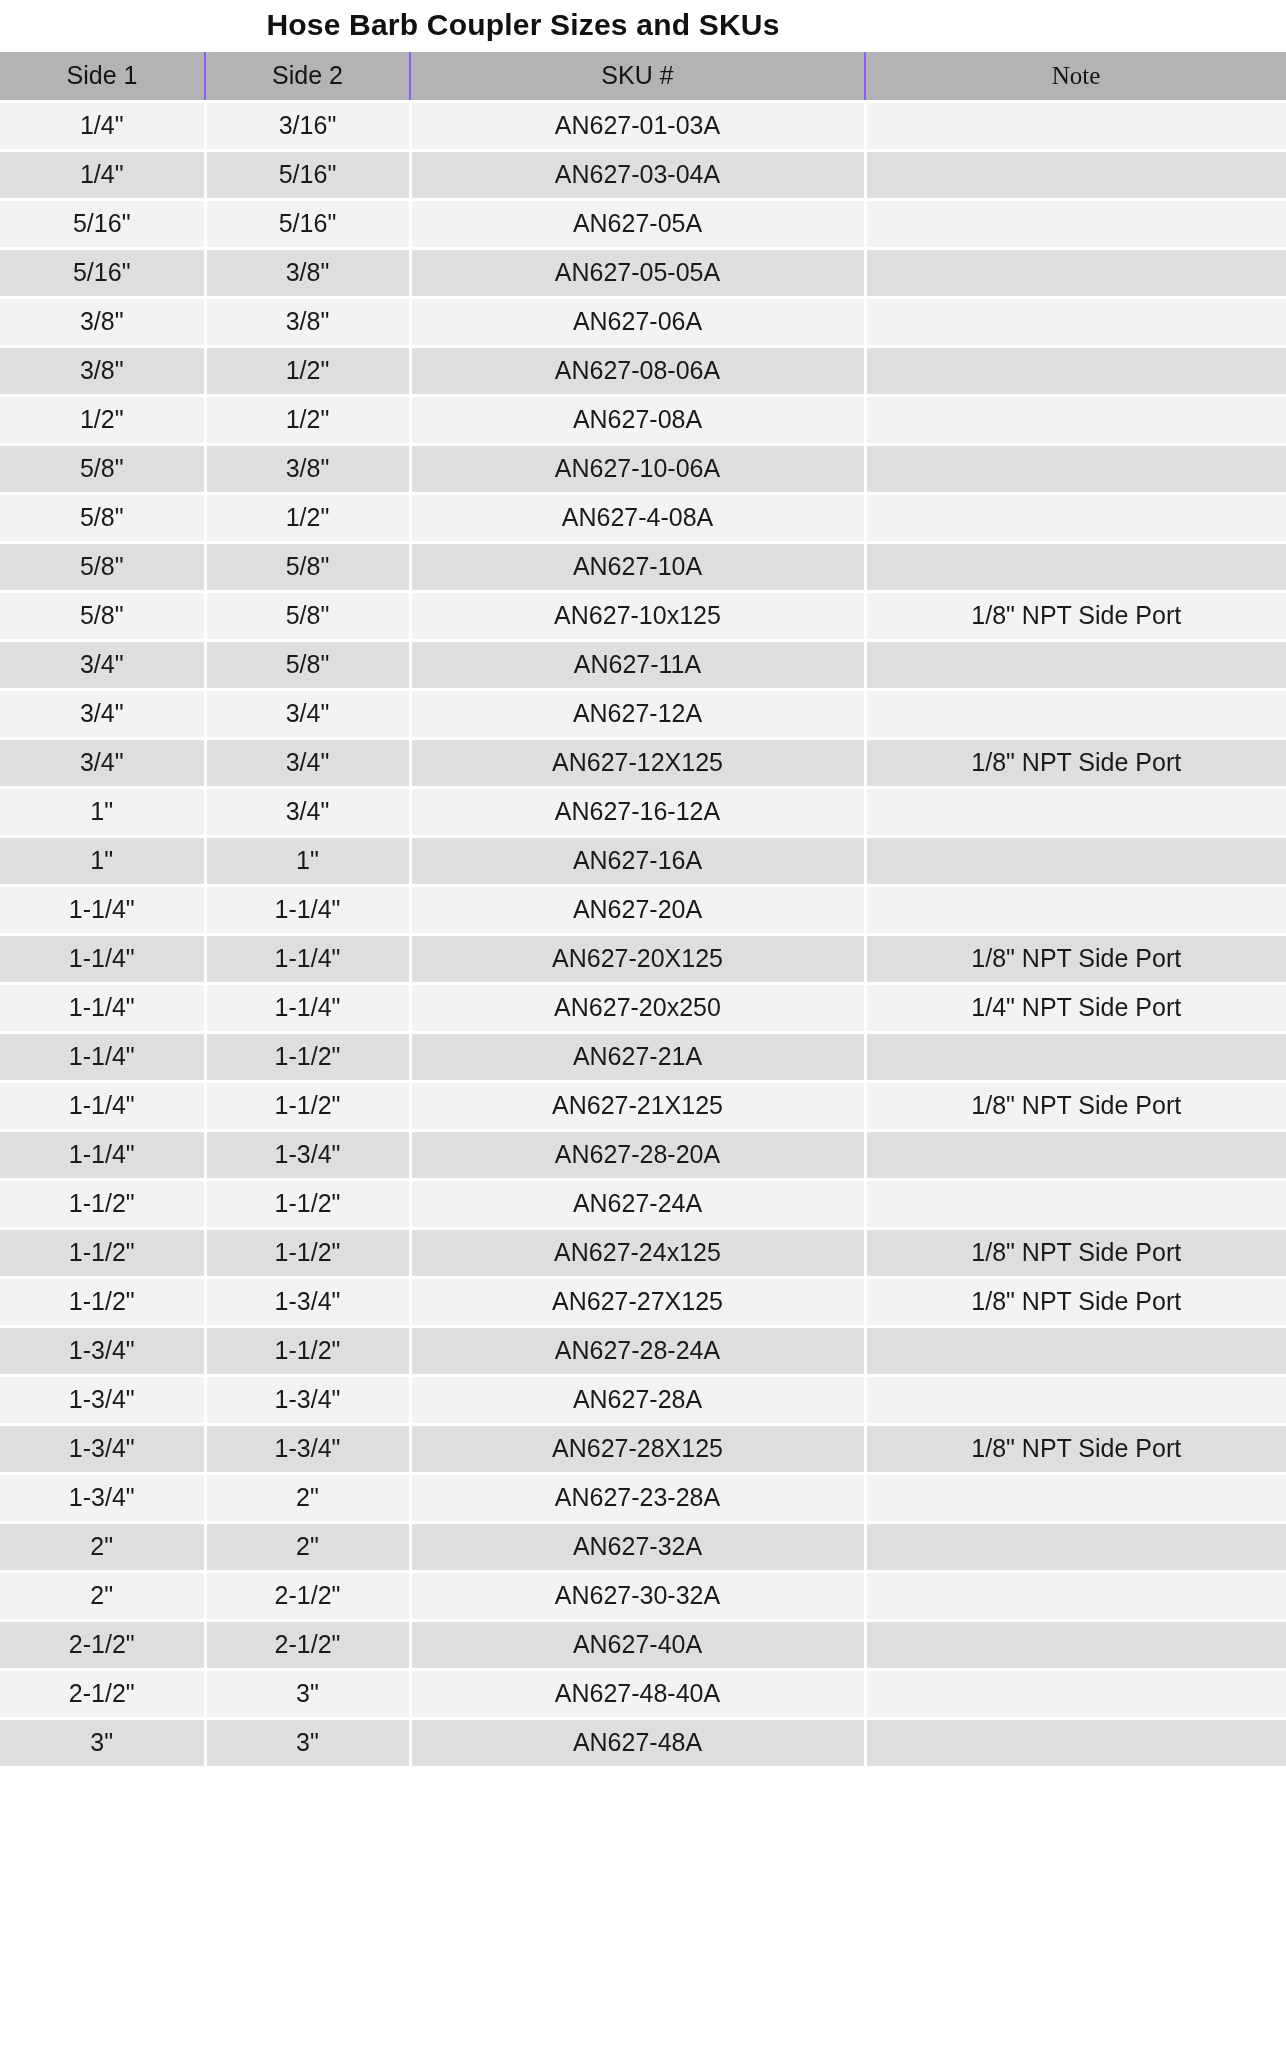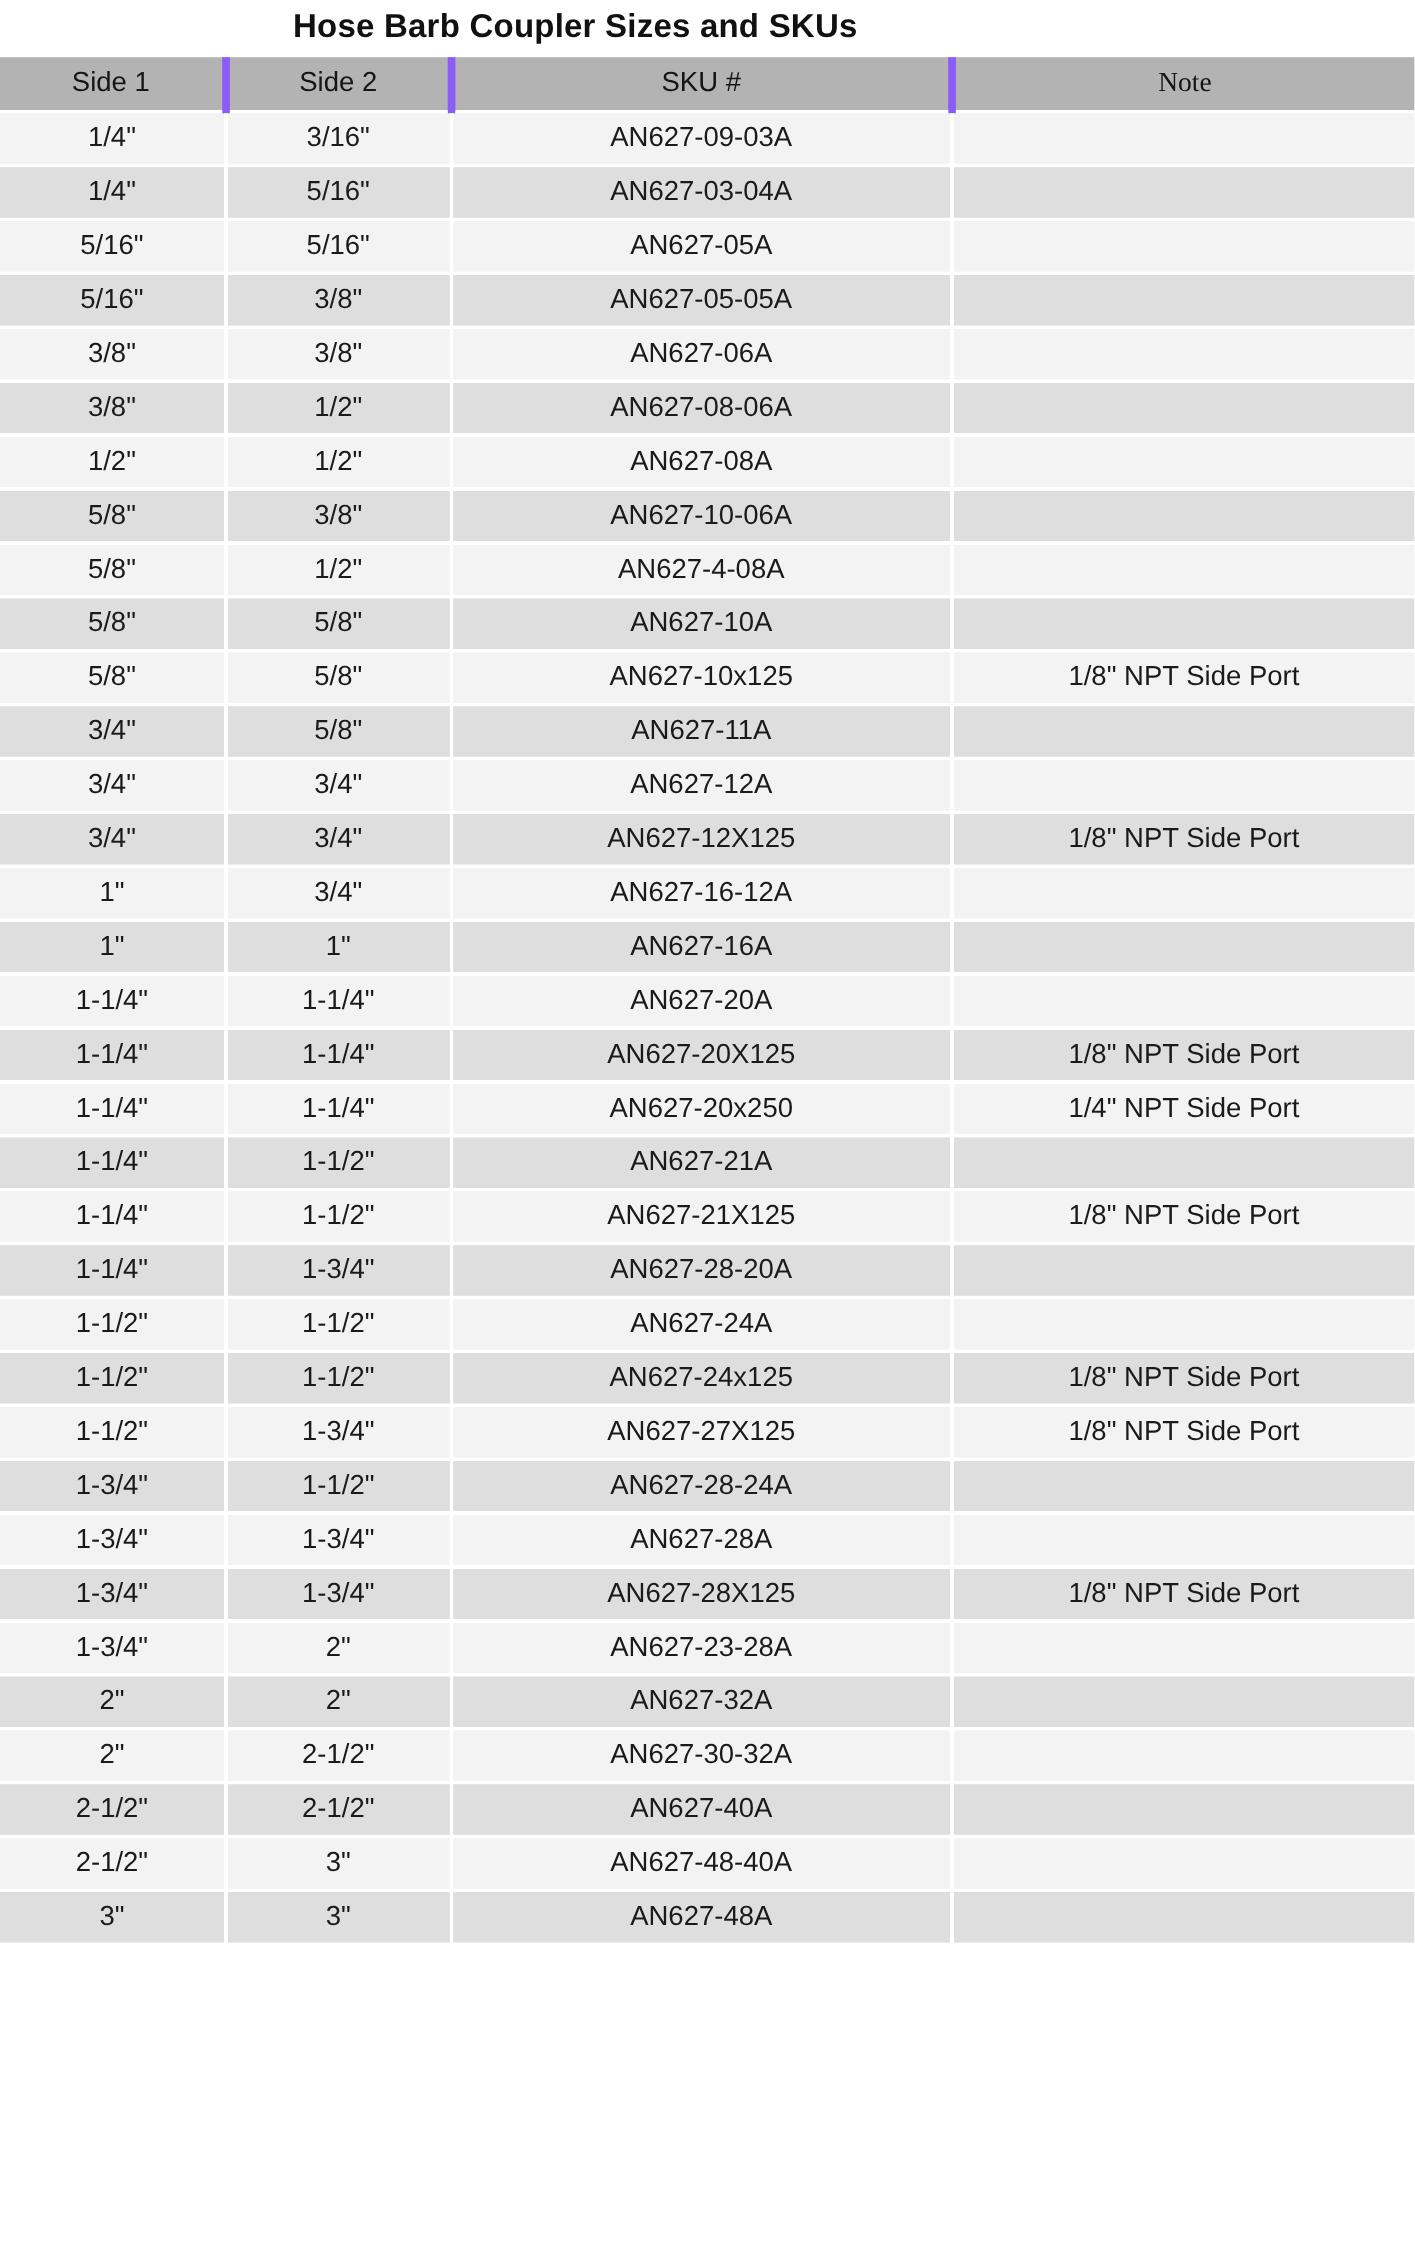--- a/index.html
+++ b/index.html
@@ -36,21 +36,21 @@
   table.sku-table col.c3 { width: 455px; }
   table.sku-table col.c4 { width: 421px; }
 
   table.sku-table thead th {
     background: #b3b3b3;
     font-size: 25px;
     font-weight: normal;
     color: #151515;
     padding: 9px 0 10px 0;
     text-align: center;
-    border-right: 7px solid #8b5cf6;
+    border-right: 2px solid #8b5cf6;
     border-bottom: 3px solid #ffffff;
   }
   table.sku-table thead th:last-child {
     border-right: none;
     font-family: Liberation Serif, serif;
   }
   table.sku-table tbody td {
     font-size: 25px;
     text-align: center;
     padding: 8px 0 9px 0;
@@ -85,21 +85,21 @@
         <th>Side 1</th>
         <th>Side 2</th>
         <th>SKU #</th>
         <th>Note</th>
       </tr>
     </thead>
     <tbody id="table-body">
         <tr class="odd">
           <td>1/4"</td>
           <td>3/16"</td>
-          <td>AN627-09-03A</td>
+          <td>AN627-01-03A</td>
           <td class="note-cell"></td>
         </tr>
         <tr class="even">
           <td>1/4"</td>
           <td>5/16"</td>
           <td>AN627-03-04A</td>
           <td class="note-cell"></td>
         </tr>
         <tr class="odd">
           <td>5/16"</td>

